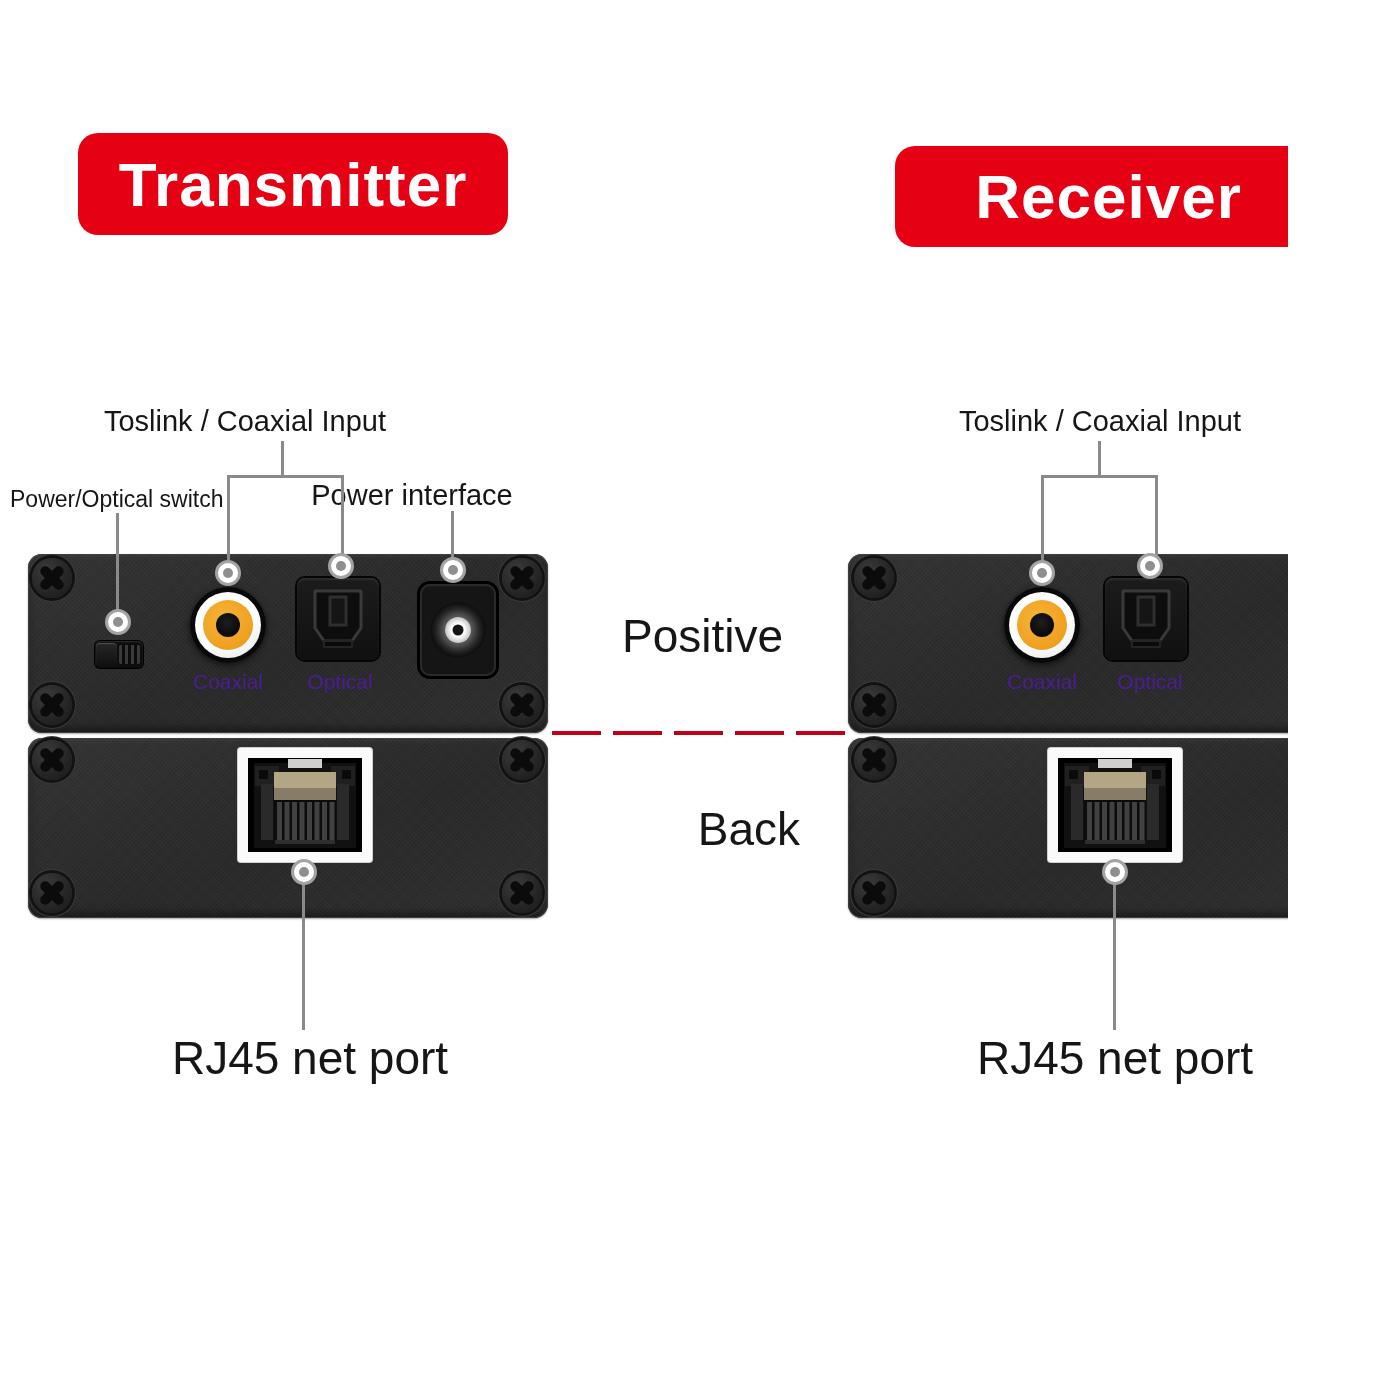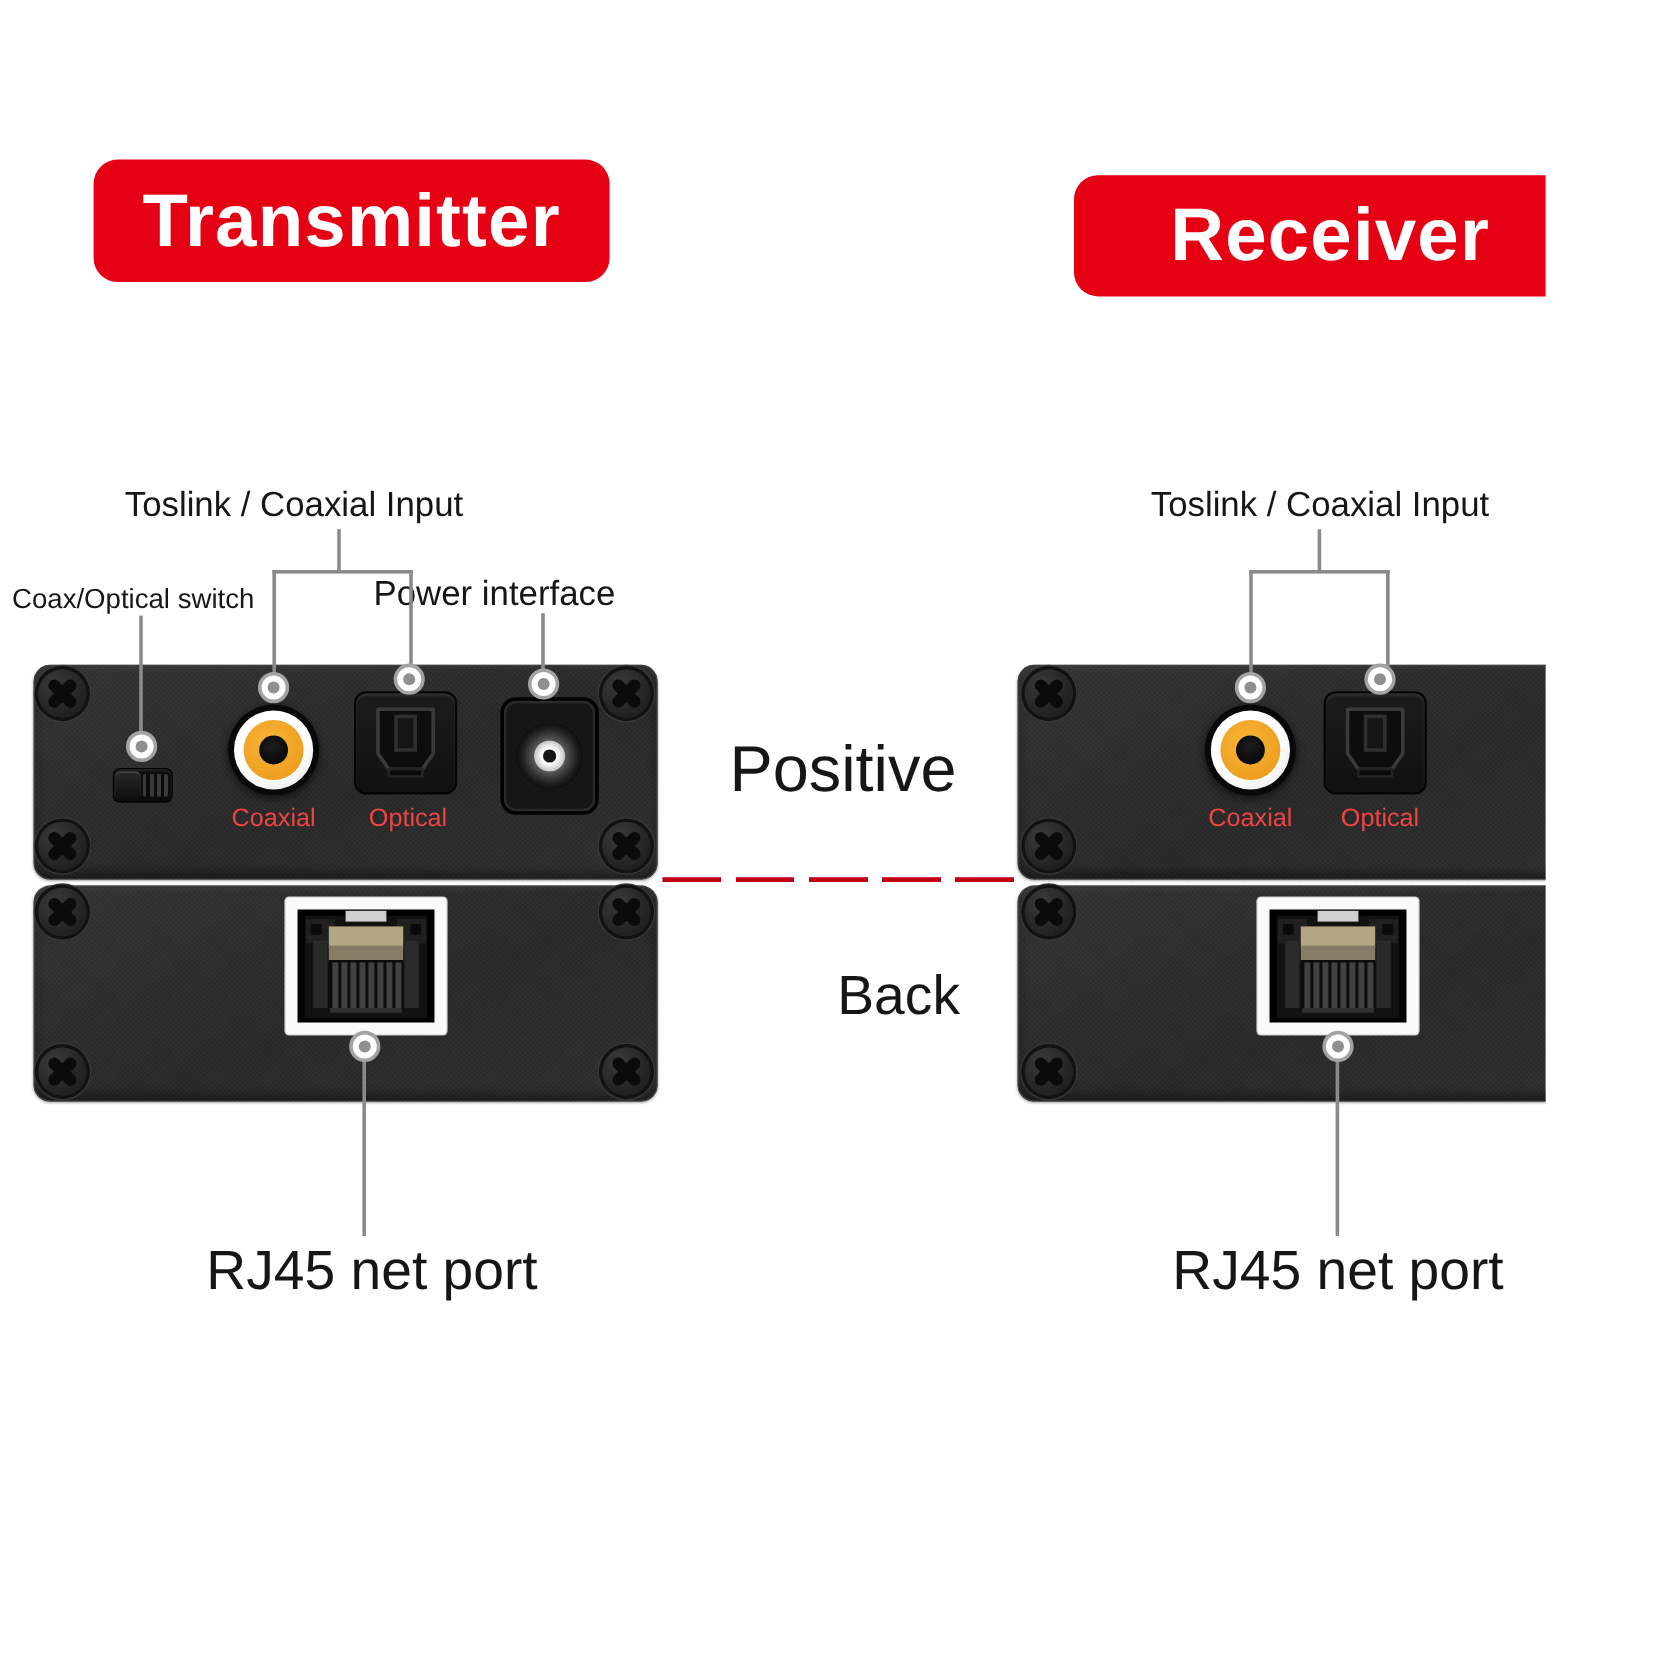--- a/index.html
+++ b/index.html
@@ -16,21 +16,21 @@
   }
   #banner-tx { left:78px;  top:133px; width:430px; height:102px; }
   #banner-rx { left:895px; top:134px; width:427px; height:101px;margin-top:12px; }
 
   
   .ann { position:absolute; color:#161616; text-align:center; line-height:1.15; }
   #ann-input-tx { left:100px; top:405px; width:290px; font-size:29px; }
   #ann-input-rx { left:950px; top:405px; width:300px; font-size:29px; }
   #ann-switch   { left:10px;  top:486px; width:220px; font-size:23px; text-align:left; }
   #ann-power    { left:296px; top:479px; width:232px; font-size:29px; }
-  #ann-positive { left:600px; top:610px; width:205px; font-size:54px; }
+  #ann-positive { left:600px; top:610px; width:205px; font-size:46px; }
   #ann-back     { left:595px; top:803px; width:205px; font-size:46px;text-align:right; }
   #ann-rj45-tx  { left:155px; top:1032px; width:310px; font-size:46px; }
   #ann-rj45-rx  { left:960px; top:1032px; width:310px; font-size:46px; }
 
   
   .panel {
     position:absolute; border-radius:14px;
     background:linear-gradient(160deg,#343434 0%,#2a2a2a 55%,#303030 100%);
     box-shadow: inset 0 0 0 1px #404040, inset 0 3px 6px rgba(255,255,255,0.06),
                 inset 0 -5px 9px rgba(0,0,0,0.45), 0 1px 2px rgba(0,0,0,0.35);
@@ -131,21 +131,21 @@
                   width:56px; height:56px; border-radius:50%;
                   background:radial-gradient(circle,#323232 0%,#0a0a0a 75%); }
   .power-ring   { position:absolute; left:50%; top:50%; transform:translate(-50%,-50%);
                   width:26px; height:26px; border-radius:50%;
                   background:radial-gradient(circle,#ffffff 35%,#c4c4c4 70%,#6f6f6f);
                   box-shadow:0 0 12px 5px rgba(255,255,255,0.35); }
   .power-pin    { position:absolute; left:50%; top:50%; transform:translate(-50%,-50%);
                   width:11px; height:11px; border-radius:50%; background:#141414; }
 
   
-  .port-label { position:absolute; width:120px; color:#ef4444; font-size:21px; text-align:center; }
+  .port-label { position:absolute; width:120px; color:#4c1d95; font-size:21px; text-align:center; }
   #lbl-coax-tx    { left:168px;  top:670px; }
   #lbl-optical-tx { left:280px;  top:670px; }
   #lbl-coax-rx    { left:982px;  top:670px; }
   #lbl-optical-rx { left:1090px; top:670px; }
 
   
   .rj45-frame {
     position:absolute; width:134px; height:114px; background:#fafafa;
     border-radius:3px; box-shadow:0 0 0 1px #cfcfcf;
   }
@@ -162,21 +162,21 @@
 </head>
 <body>
 
 <div class="stage">
 
   <div class="banner" id="banner-tx">Transmitter</div>
   <div class="banner" id="banner-rx">Receiver</div>
 
   <div class="ann" id="ann-input-tx">Toslink / Coaxial Input</div>
   <div class="ann" id="ann-input-rx">Toslink / Coaxial Input</div>
-  <div class="ann" id="ann-switch">Coax/Optical switch</div>
+  <div class="ann" id="ann-switch">Power/Optical switch</div>
   <div class="ann" id="ann-power">Power interface</div>
   <div class="ann" id="ann-positive">Positive</div>
   <div class="ann" id="ann-back">Back</div>
   <div class="ann" id="ann-rj45-tx">RJ45 net port</div>
   <div class="ann" id="ann-rj45-rx">RJ45 net port</div>
 
   <div class="panel" id="panel-tx-front"></div>
   <div class="screw" style="left:32px;  top:558px;"></div>
   <div class="screw" style="left:502px; top:558px;"></div>
   <div class="screw" style="left:32px;  top:685px;"></div>

